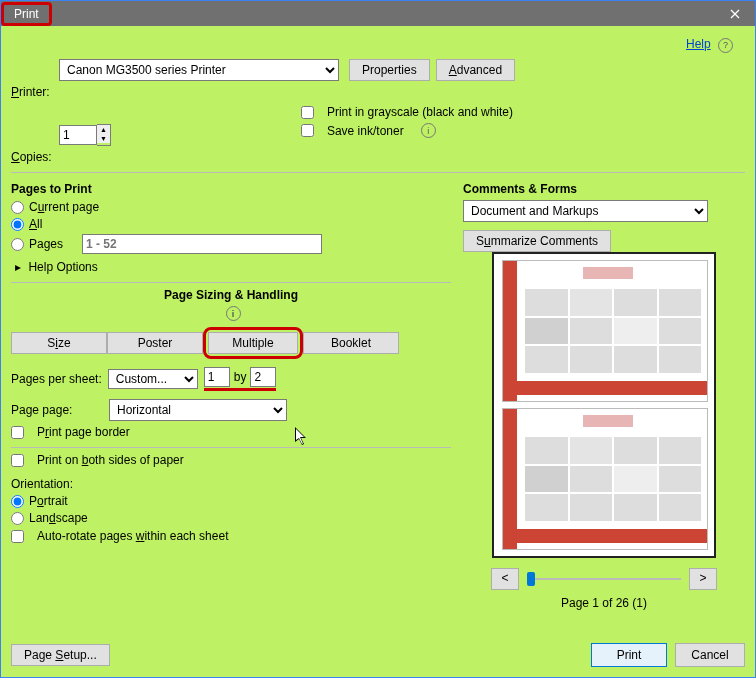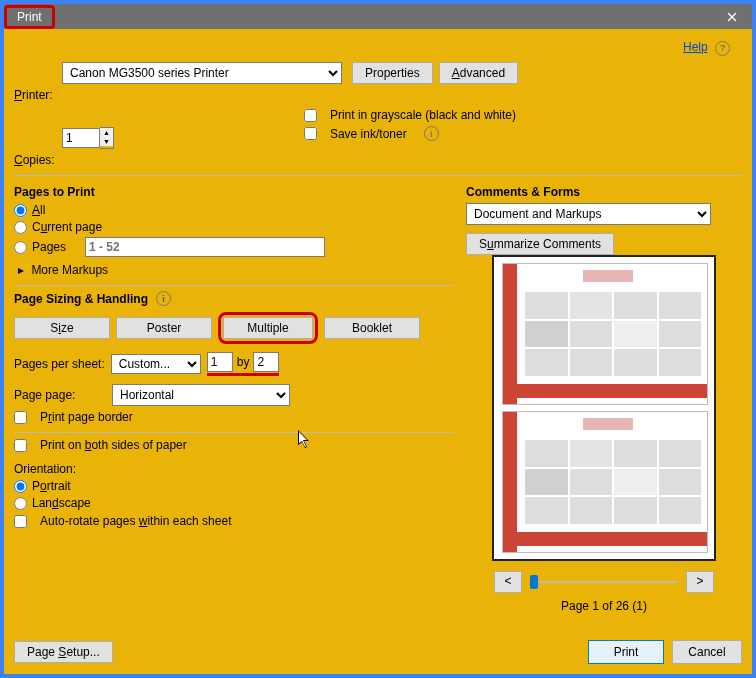--- a/index.html
+++ b/index.html
@@ -1,16 +1,16 @@
 <!DOCTYPE html>
 <html><head>
 <meta charset="utf-8">
 <style>
   html,body{margin:0;padding:0;font-family:"Segoe UI",Tahoma,sans-serif;font-size:12px;color:#000;background:#fff;}
-  .window{width:756px;height:678px;background:#eab308;border:4px solid #3b82f6;box-sizing:border-box;position:relative;}
+  .window{width:756px;height:678px;background:#bef264;border:1px solid #3b82f6;box-sizing:border-box;position:relative;}
   .titlebar{height:25px;background:#707070;display:flex;align-items:center;justify-content:space-between;padding:0 0 0 0;}
   .titlebar .title-wrap{display:flex;align-items:center;height:100%;}
   .titlebar .title{color:#fff;padding:2px 10px;font-size:12px;}
   .title-hl{border:3px solid #c00;border-radius:4px;display:inline-block;line-height:18px;}
   .close-btn{width:40px;height:25px;display:flex;align-items:center;justify-content:center;color:#fff;font-size:14px;}
   .body{padding:8px 10px 8px 10px;}
   .row{display:flex;align-items:center;margin-top:6px;}
   .lbl{min-width:48px;margin-top:45px;}
   select,input[type=text]{font:inherit;border:1px solid #7a7a7a;background:#fff;height:20px;box-sizing:border-box;padding:1px 3px;}
   .printer-select{width:280px;height:22px;}
@@ -25,21 +25,21 @@
   .hr{border-top:1px solid #bbb;margin:8px 0 5px 0;}
   .cols{display:flex;gap:12px;}
   .left{flex:0 0 440px;}
   .right{flex:1;}
   .section-title{font-weight:bold;margin:4px 0 4px 0;}
   .radio{display:flex;align-items:center;gap:5px;margin:3px 0;}
   .radio input{margin:0;font-weight:bold;}
   .pages-input{width:240px;color:#888;}
   .more{margin:6px 0 2px 4px;cursor:pointer;}
   .more .tri{display:inline-block;margin-right:4px;}
-  .seg{display:flex;gap:6px;margin-top:6px;align-items:center;}
+  .seg{display:flex;margin-top:6px;align-items:center;}
   .seg .btn{min-width:96px;text-align:center;}
   .hl-box{border:3px solid #c00;border-radius:8px;padding:2px;display:inline-block;}
   .field-row{display:flex;align-items:center;gap:6px;margin-top:8px;}
   .pps-select{width:90px;}
   .by-input{width:26px;}
   .hl-under{border-bottom:3px solid #c00;padding-bottom:1px;}
   .order-select{width:178px;height:22px;}
   .comments-select{width:245px;height:22px;}
   .preview-label{text-align:left;margin:10px 0 3px 40px;}
   .preview-box{width:220px;height:302px;border:2px solid #222;margin:0 auto;background:#fff;position:relative;}
@@ -122,40 +122,40 @@
       </div>
     </div>
 
     <div class="hr"></div>
 
     <div class="cols">
 
       <div class="left">
         <div class="section-title">Pages to Print</div>
         <label class="radio">
+            <input type="radio" name="ptp" style="">
+            <span>C<span class="under">u</span>rrent page</span>
+          </label>
+        <label class="radio">
             <input type="radio" name="ptp" checked="" style="">
             <span><span class="under">A</span>ll</span>
-          </label>
-        <label class="radio">
-            <input type="radio" name="ptp" style="">
-            <span>C<span class="under">u</span>rrent page</span>
           </label>
         <label class="radio">
           <input type="radio" name="ptp" style="">
           <span>Pages</span>
           <input type="text" class="pages-input" style="margin-left: 14px;" placeholder="1 - 52">
         </label>
         <div class="more">
           <span class="tri">▸</span>
-          <span>More Markups</span>
+          <span>Help Options</span>
         </div>
 
         <div class="hr"></div>
 
-        <div class="section-title" style="display:flex;align-items:center;gap:4px;">
+        <div class="section-title" style="display:flex;align-items:center;gap:4px;flex-direction:column;">
           <span>Page Sizing &amp; Handling</span>
           <span class="info-icon">i</span>
         </div>
         <div class="seg">
           <button class="btn">S<span class="under">i</span>ze</button>
           <button class="btn">Poster</button>
           <span class="hl-box"><button class="btn" style="min-width:90px">Multiple</button></span>
           <button class="btn">Booklet</button>
         </div>
 

